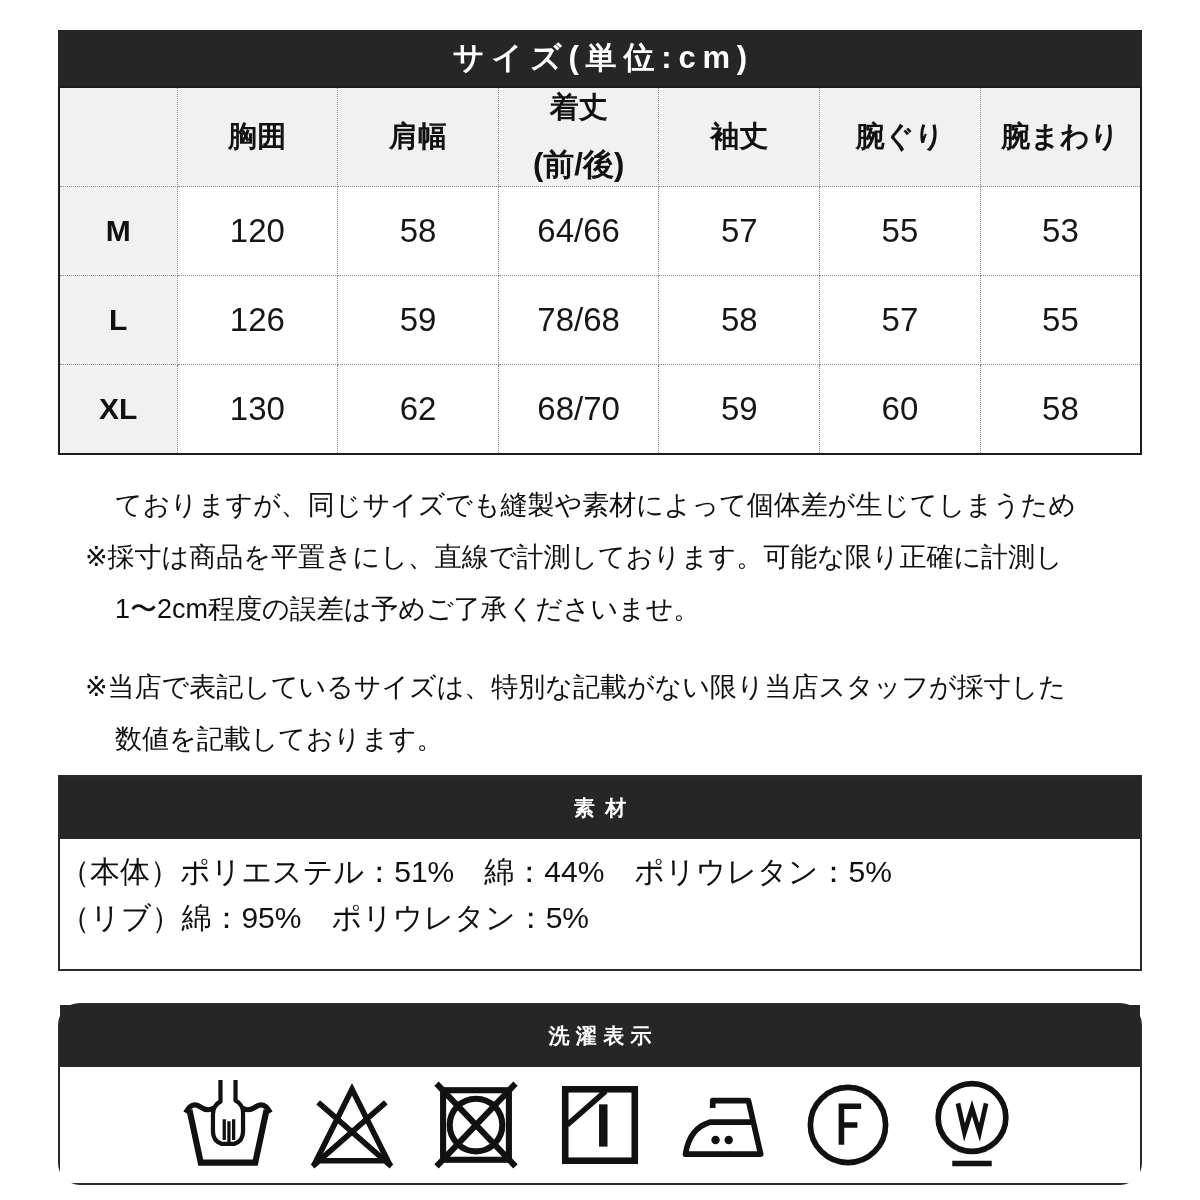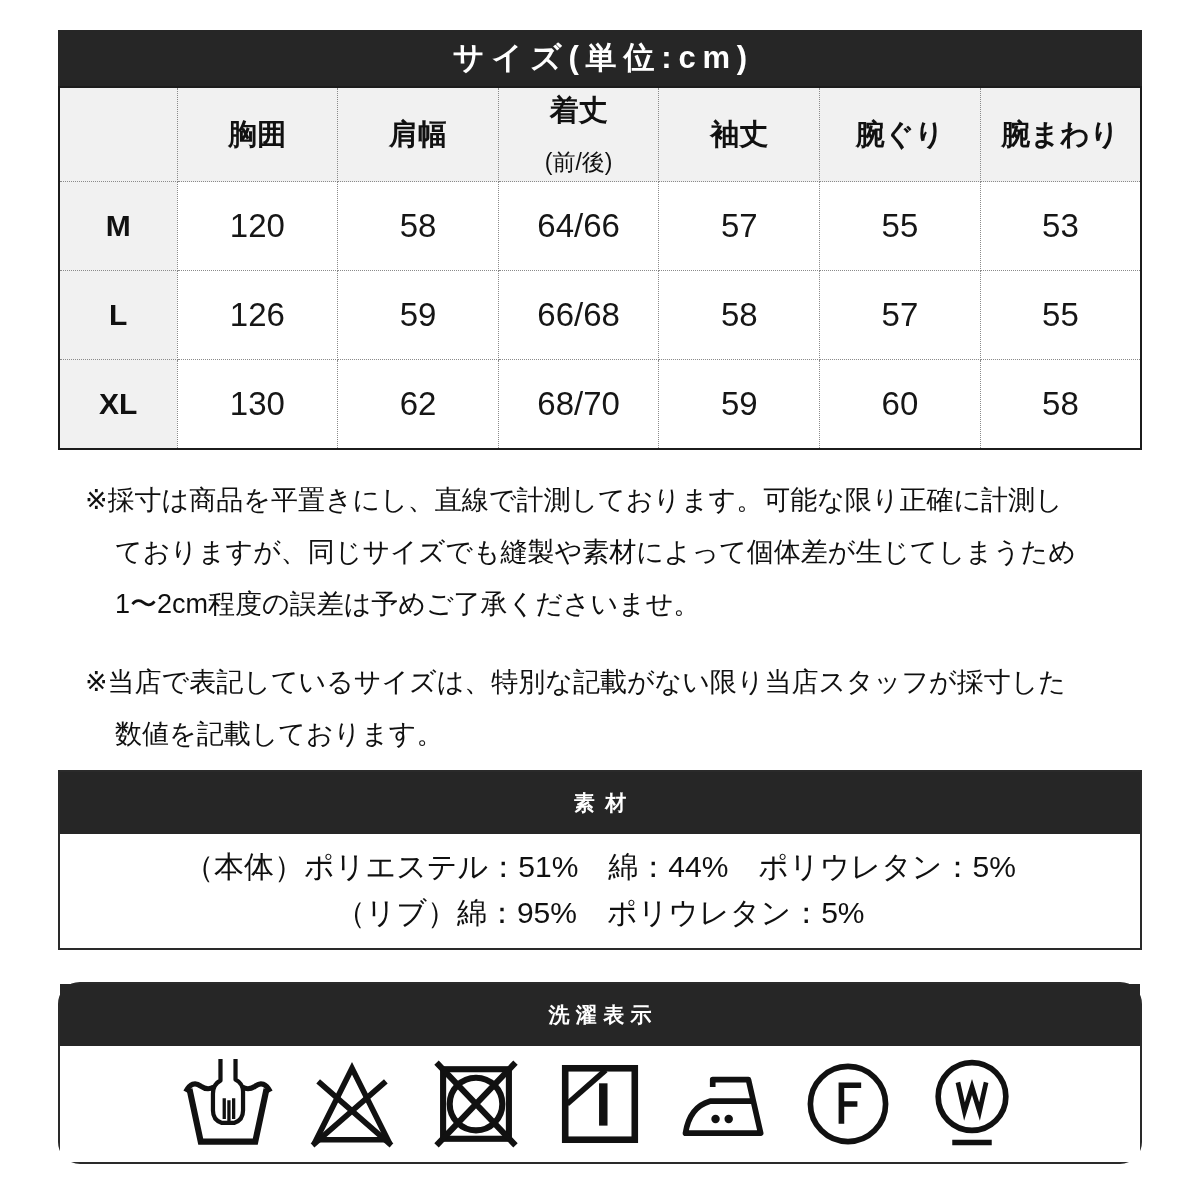--- a/index.html
+++ b/index.html
@@ -25,34 +25,34 @@
   table.size-table{
     width:100%;border-collapse:collapse;table-layout:fixed;
     border:2px solid #1c1c1c;
   }
   table.size-table th,table.size-table td{
     border:1px dotted #8a8a8a;text-align:center;vertical-align:middle;padding:0;
   }
   table.size-table thead th{
     background:#f1f1f1;height:93px;font-size:29px;font-weight:700;color:#111;
   }
-  table.size-table thead th .sub{display:block;font-size:23px;margin-top:16px;font-weight:400;}
+  table.size-table thead th .sub{display:block;font-size:31px;margin-top:16px;font-weight:700;}
   table.size-table tbody tr{height:89px;}
   table.size-table tbody th{background:#f1f1f1;font-size:30px;font-weight:700;}
   table.size-table tbody td{background:#ffffff;font-size:33px;font-weight:400;color:#161616;}
 
   
   .note{font-size:27px;line-height:52px;margin:24px 0 0 27px;color:#101010;}
   .note + .note{margin-top:26px;}
   .note-line.cont{padding-left:30px;}
 
   
   .info-box{border:2px solid #2a2a2a;margin-top:10px;}
   .laundry-box{margin-top:32px;border-radius:22px;}
-  .material-body{padding:10px 0 12px;text-align:center;font-size:30px;line-height:46px;color:#101010;}
+  .material-body{padding:10px 0 28px;font-size:30px;line-height:46px;color:#101010;}
   .laundry-body{
     height:116px;display:flex;align-items:center;justify-content:center;gap:30px;background:#fff;
   }
   .laundry-body svg{display:block;}
   .ic{stroke:#111;fill:none;}
 </style>
 </head>
 <body>
 
 <div class="content">
@@ -93,41 +93,41 @@
           <td>58</td>
           <td>64/66</td>
           <td>57</td>
           <td>55</td>
           <td>53</td>
         </tr>
         <tr>
           <th>L</th>
           <td>126</td>
           <td>59</td>
-          <td>66/68</td>
+          <td>78/68</td>
           <td>58</td>
           <td>57</td>
           <td>55</td>
         </tr>
         <tr>
           <th>XL</th>
           <td>130</td>
           <td>62</td>
           <td>68/70</td>
           <td>59</td>
           <td>60</td>
           <td>58</td>
         </tr>
       </tbody>
     </table>
   </section>
 
   <div class="note">
+    <div class="note-line cont">ておりますが、同じサイズでも縫製や素材によって個体差が生じてしまうため</div>
     <div class="note-line">※採寸は商品を平置きにし、直線で計測しております。可能な限り正確に計測し</div>
-    <div class="note-line cont">ておりますが、同じサイズでも縫製や素材によって個体差が生じてしまうため</div>
     <div class="note-line cont">1〜2cm程度の誤差は予めご了承くださいませ。</div>
   </div>
 
   <div class="note">
     <div class="note-line">※当店で表記しているサイズは、特別な記載がない限り当店スタッフが採寸した</div>
     <div class="note-line cont">数値を記載しております。</div>
   </div>
 
   <section class="info-box">
     <div class="bar box-bar material-bar">

